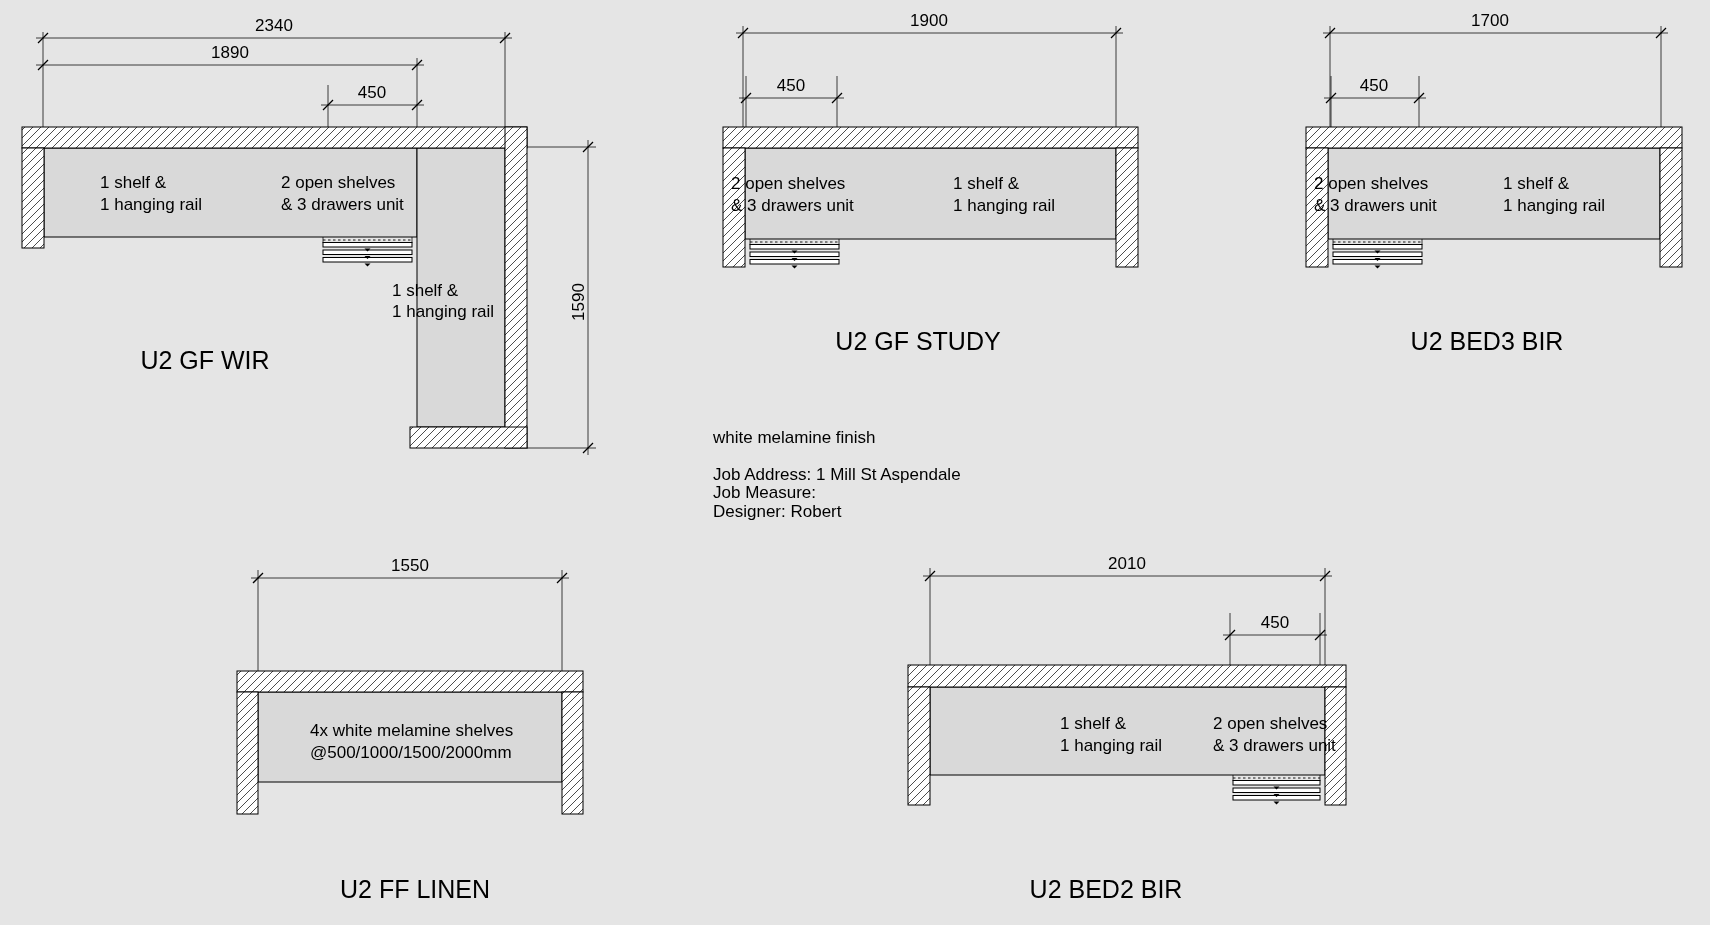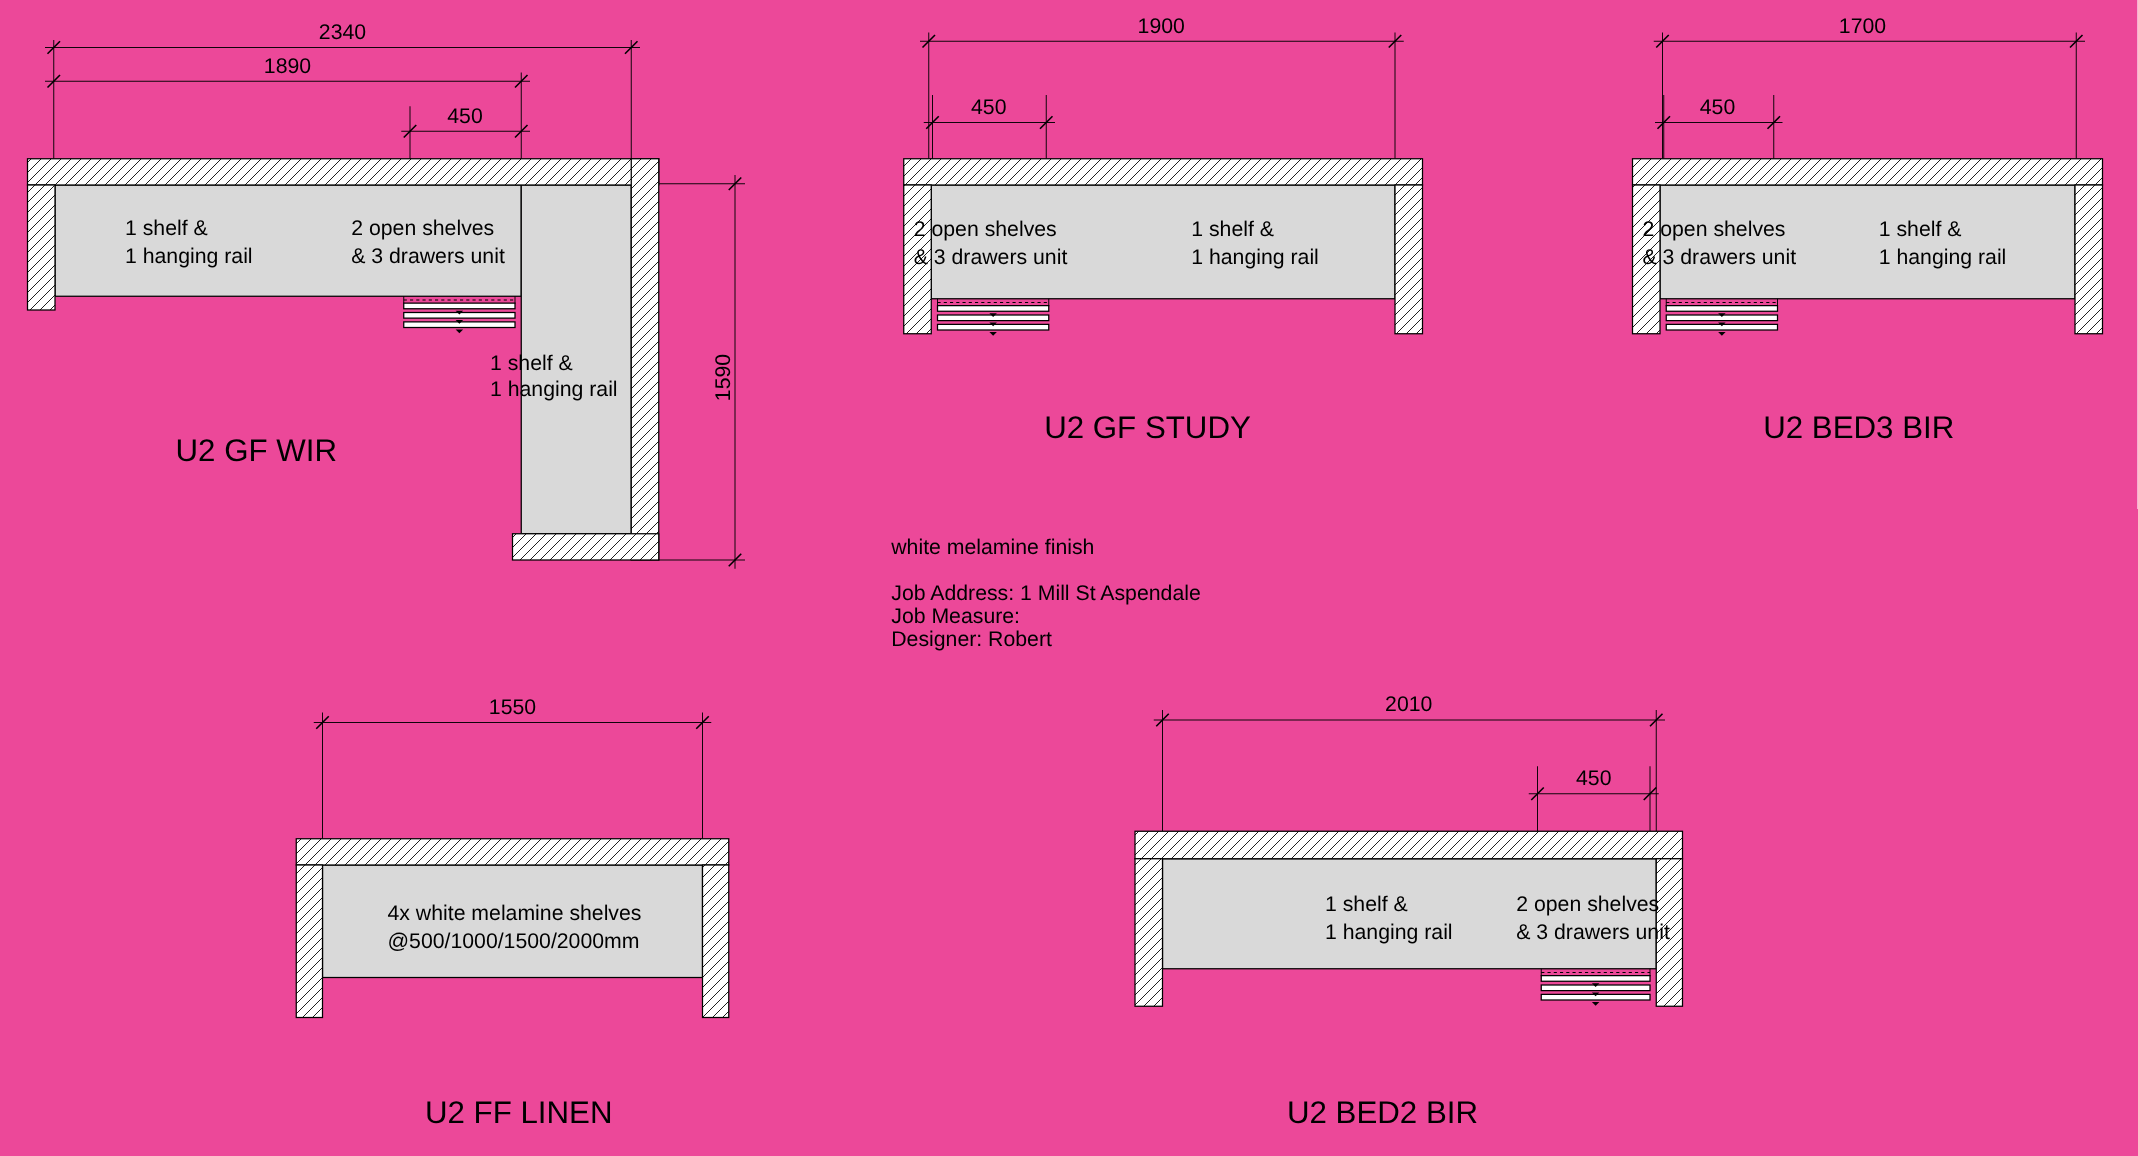--- a/index.html
+++ b/index.html
@@ -1,16 +1,16 @@
 <!DOCTYPE html>
 <html><head>
 <meta charset="utf-8">
 <style>
   html,body{margin:0;padding:0;background:#ffffff;}
-  .sheet{position:relative;width:1710px;height:925px;background:#ec4899;overflow:hidden;
+  .sheet{position:relative;width:1710px;height:925px;background:#e5e5e5;overflow:hidden;
          font-family:"Liberation Sans", sans-serif;}
   svg text{font-family:"Liberation Sans", sans-serif;fill:#000;}
   .dim-text{font-size:17px;text-anchor:middle;}
   .label-text{font-size:17px;}
   .title-text{font-size:25px;text-anchor:middle;}
   .note-text{font-size:17px;}
   .thin{stroke:#000;stroke-width:0.75;fill:none;}
   .tick{stroke:#000;stroke-width:1.3;fill:none;}
   .wall{fill:url(#hatch);stroke:#000;stroke-width:1;}
   .interior{stroke:#000;stroke-width:1;}

